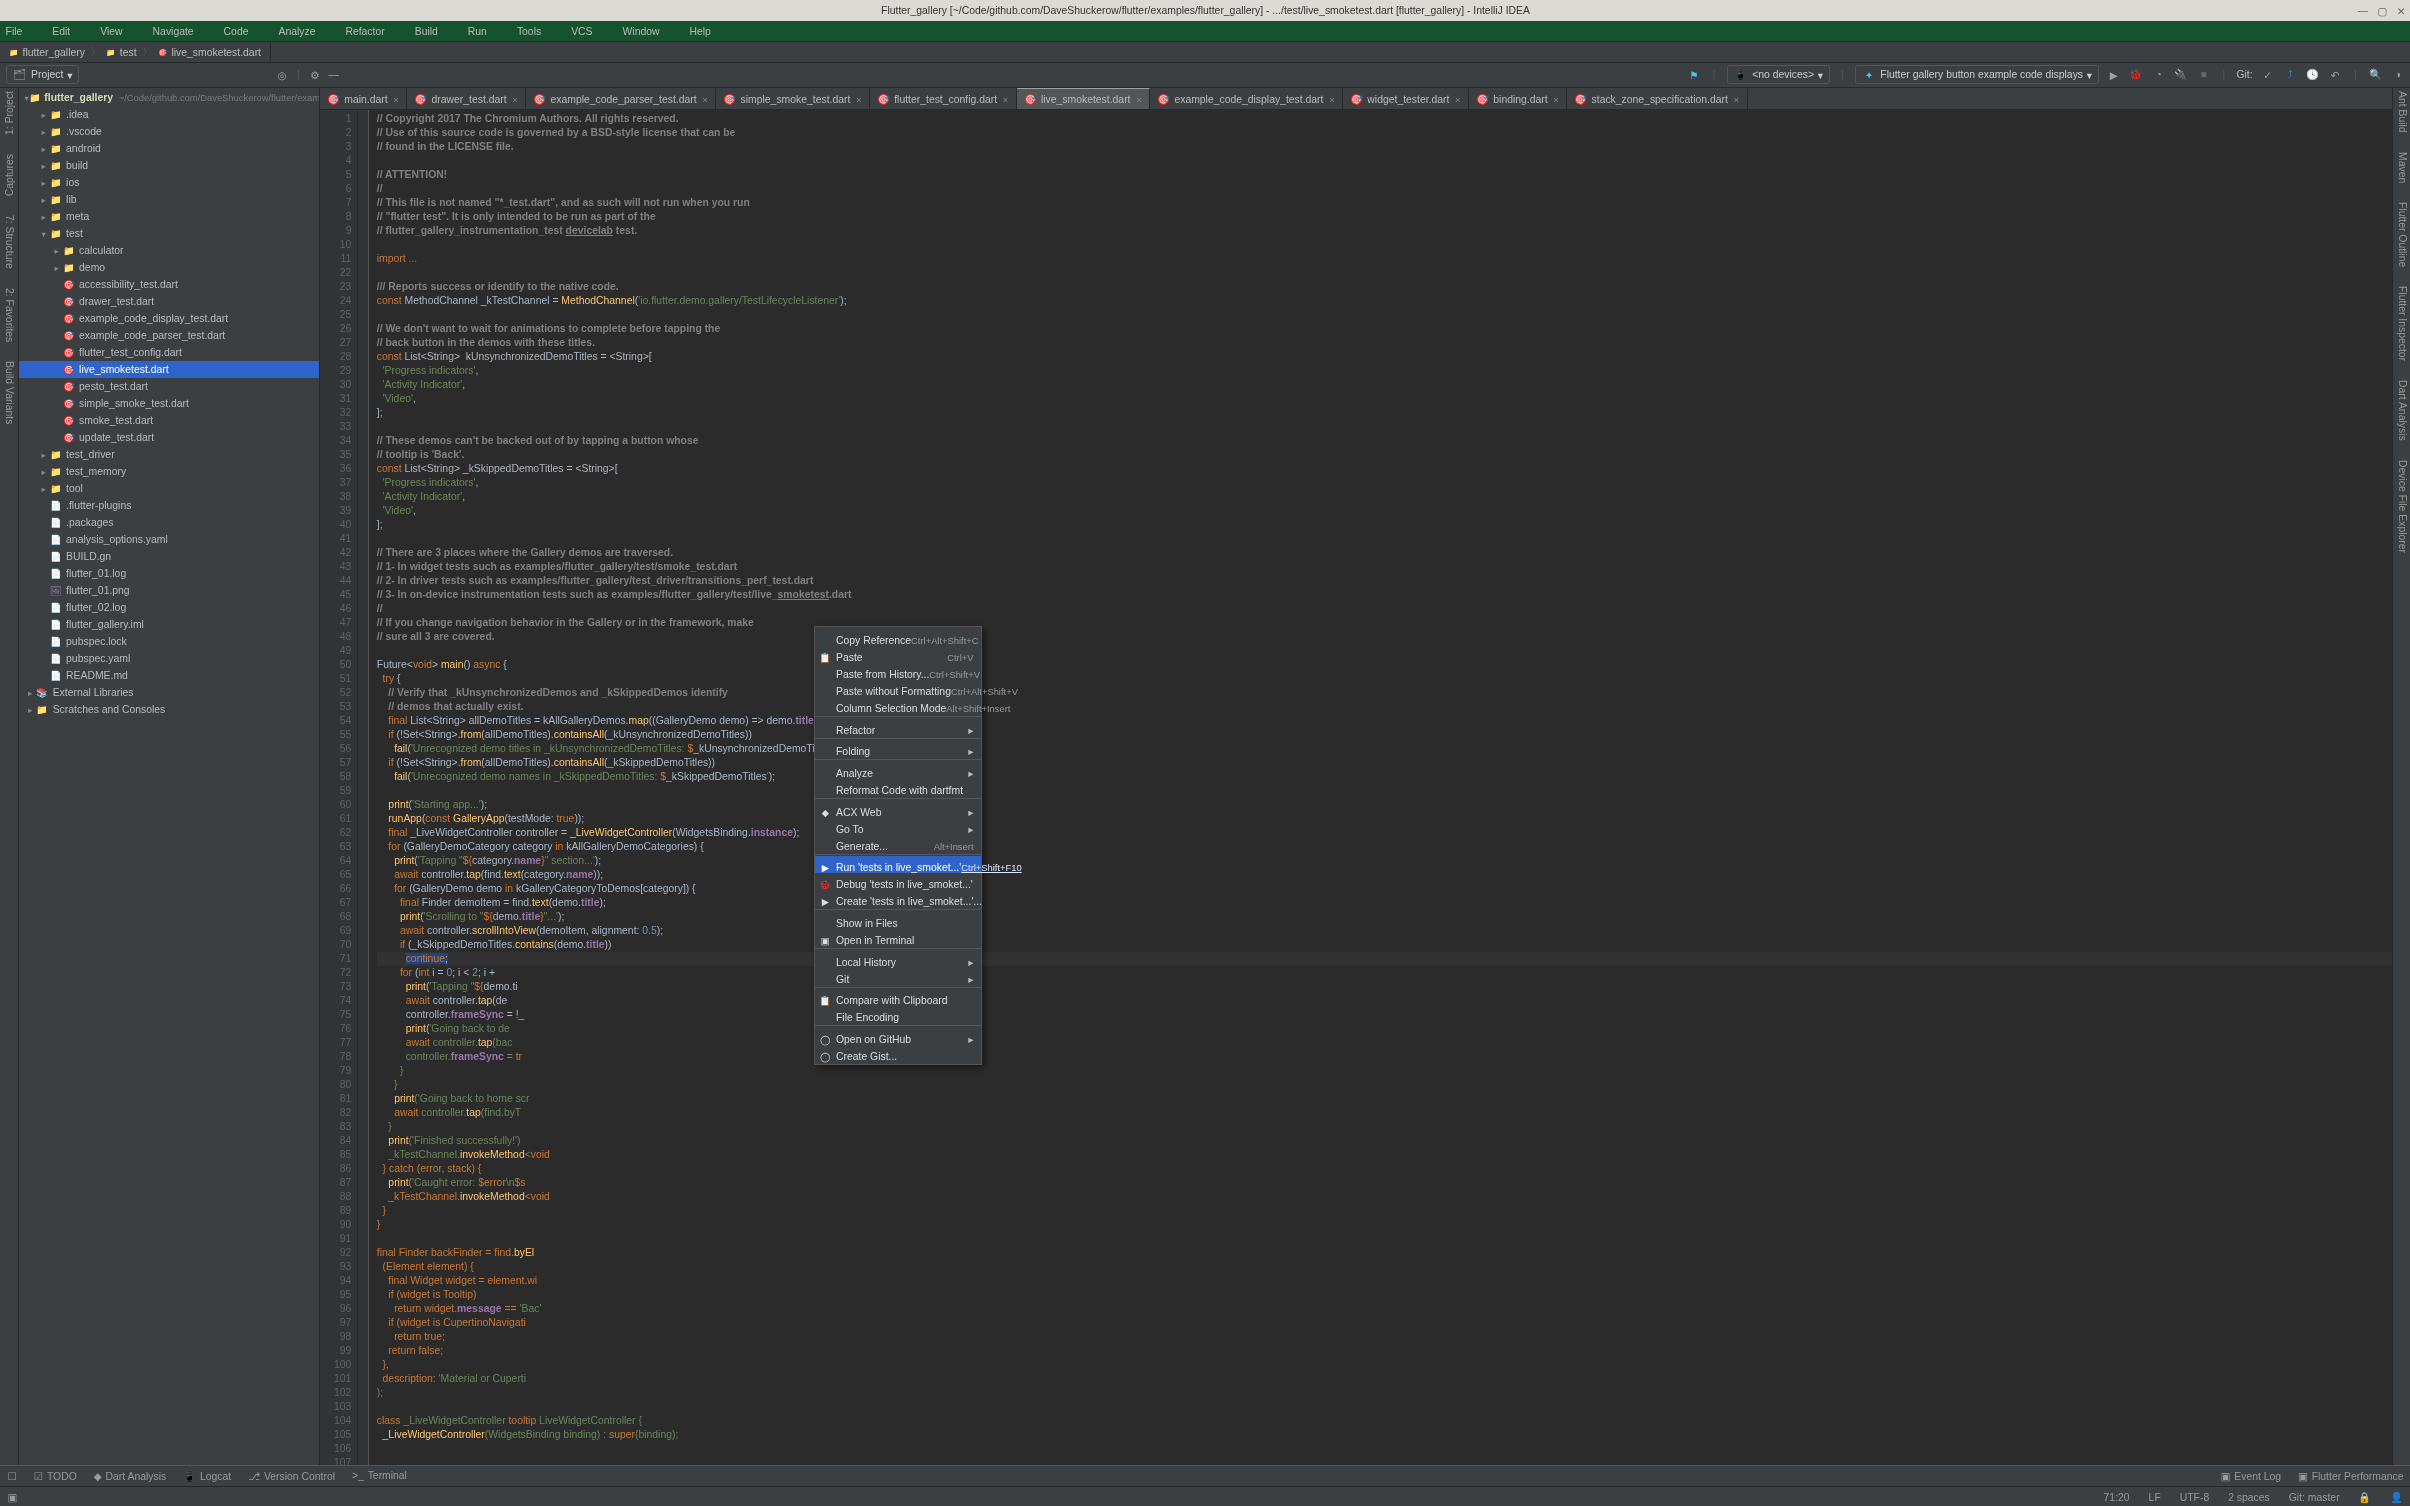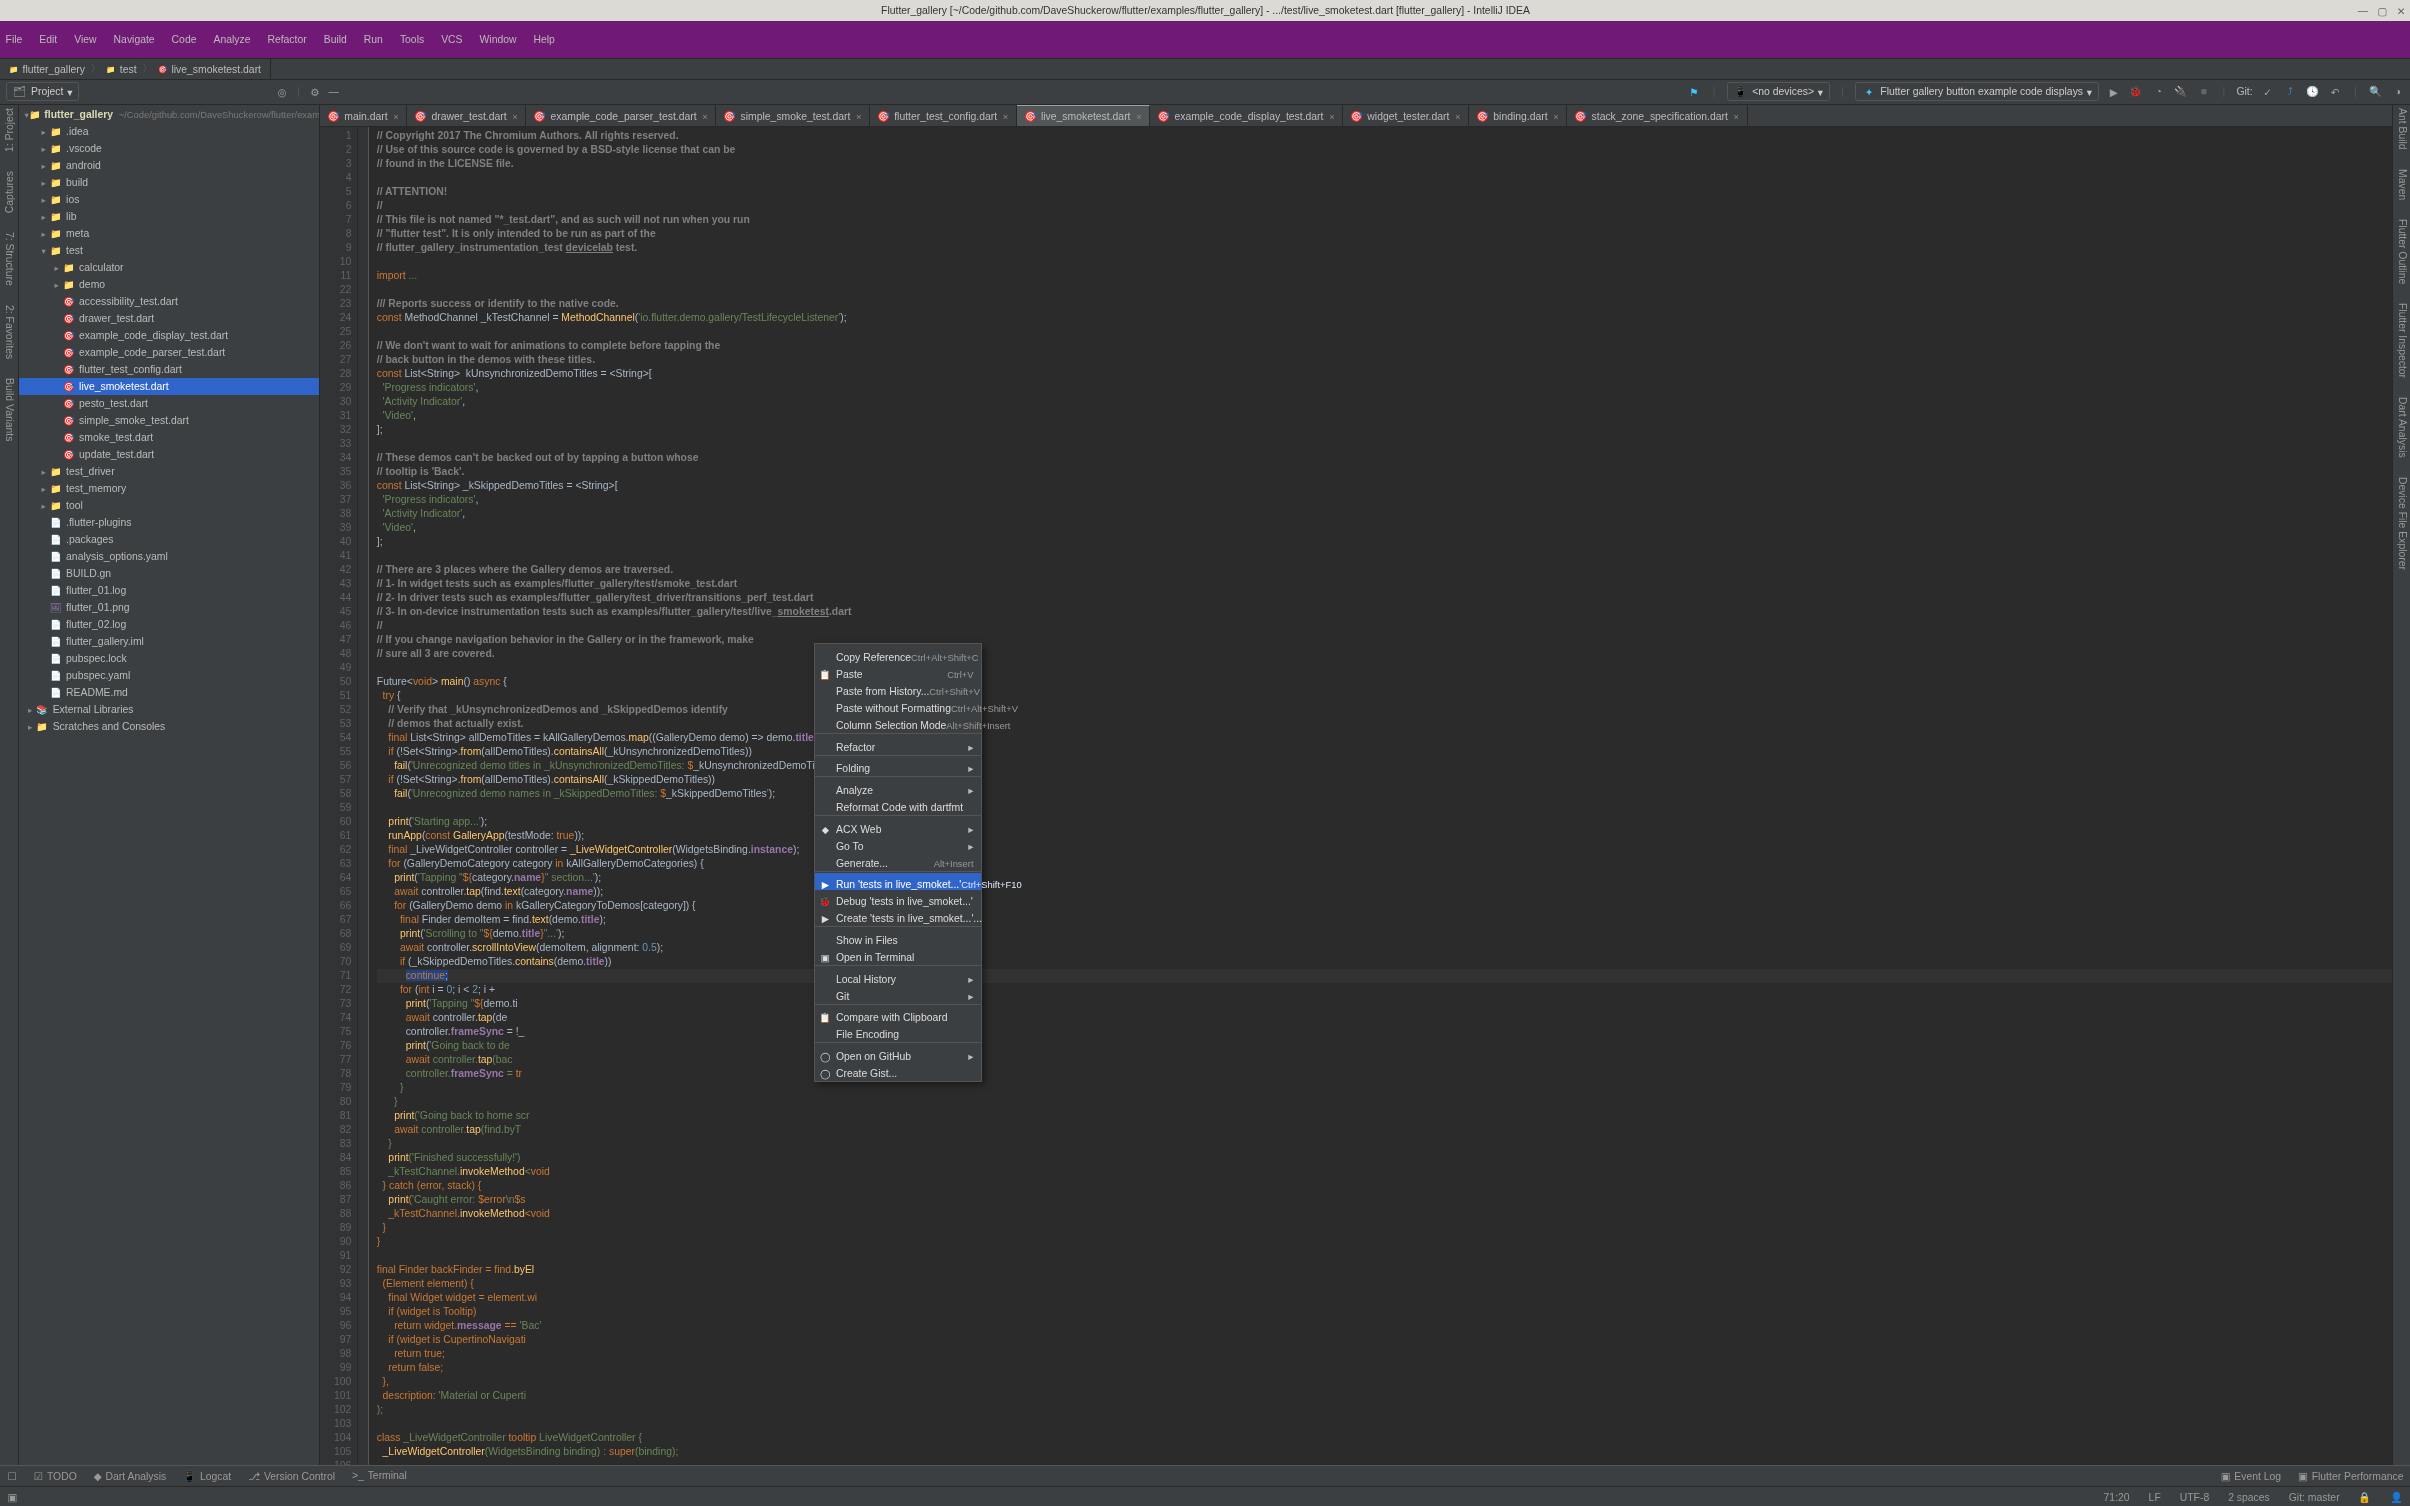--- a/index.html
+++ b/index.html
@@ -1,19 +1,19 @@
 <!DOCTYPE html>
 <html><head>
 <meta charset="utf-8">
 <style>
 * { margin:0; padding:0; box-sizing:border-box; font-family: "Segoe UI", sans-serif; font-size:10.4px; }
 body { background:#2b2b2b; color:#bbbbbb; width:2411px; height:1507px; overflow:hidden; display:flex; flex-direction:column; }
 .title-bar { height:21px; background:#dcdad5; color:#333; display:flex; align-items:center; justify-content:center; position:relative; }
 .title-bar .wc { position:absolute; right:5.6px; display:flex; gap:9.4px; font-size:11.3px; color:#666; }
-.menu-bar { height:38px; background:#701a75; display:flex; align-items:center; padding:0 5.6px; gap:17px; color:#bbb; border-bottom:0.9px solid #282828; }
+.menu-bar { height:21px; background:#14532d; display:flex; align-items:center; padding:0 5.6px; gap:30px; color:#bbb; border-bottom:0.9px solid #282828; }
 .menu-bar span { cursor:pointer; }
 .nav-bar { height:21px; background:#3c3f41; display:flex; align-items:center; border-bottom:0.9px solid #282828; }
 .nav-tab { display:flex; align-items:center; gap:3.8px; padding:0 9.4px; height:100%; border-right:0.9px solid #282828; color:#bbb; }
 .nav-tab .ic { color:#4e8ec6; font-size:7.5px; }
 .nav-tab .sep { color:#666; margin:0 1.9px; }
 .toolbar { height:24.5px; background:#3c3f41; border-bottom:0.9px solid #282828; display:flex; align-items:center; padding:0 5.6px; gap:3.8px; }
 .toolbar .proj { display:flex; align-items:center; gap:5.6px; }
 .toolbar .sep { color:#555; margin:0 3.8px; }
 .toolbar .combo { background:#3c3f41; border:0.9px solid #555; padding:0.9px 5.6px; border-radius:2.8px; color:#ccc; display:inline-flex; align-items:center; gap:3.8px; }
 .toolbar .right { margin-left:auto; display:flex; align-items:center; gap:7.5px; }
@@ -53,21 +53,21 @@
 .c-str { color:#6a8759; }
 .c-cmt { color:#808080;font-weight:bold; }
 .c-func { color:#ffc66d; }
 .c-num { color:#6897bb; }
 .c-field { color:#9876aa;font-weight:bold; }
 .ctx-menu { position:absolute; left:494px; top:516px; width:168px; background:#3c3f41; border:0.9px solid #555; box-shadow:2.8px 2.8px 7.5px rgba(0,0,0,.5); z-index:100; padding:1.9px 0; }
 .ctx-item { display:flex; align-items:flex-end; height:17px; padding:0 7.5px 0 21px; color:#ddd; position:relative; white-space:nowrap; }
 .ctx-item.sep { height:0.9px; background:#555; margin:1.9px 0; padding:0; }
 .ctx-item.selected { background:#2f65ca; color:#fff; }
 .ctx-item .short { margin-left:auto; color:#999; font-size:9.4px; }
-.ctx-item.selected .short { color:#e0e8ff; }
+.ctx-item.selected .short { color:#e0e8ff;text-decoration:underline; }
 .ctx-item .sub { margin-left:auto; color:#bbb; }
 .ctx-item .mic { position:absolute; left:3.8px; width:13px; text-align:center; font-size:9.4px; }
 .status-bar { height:21px; background:#3c3f41; border-top:0.9px solid #282828; display:flex; align-items:center; padding:0 7.5px; gap:15px; color:#999; }
 .status-bar .right { margin-left:auto; display:flex; gap:19px; align-items:center; }
 .bottom-tools { height:21px; background:#3c3f41; border-top:0.9px solid #555; display:flex; align-items:center; padding:0 7.5px; gap:17px; color:#999; }
 .bottom-tools .right { margin-left:auto; display:flex; gap:17px; }
 .green { color:#499c54; }
 .bug { color:#c75450; }
 .highlight-selection { background:#214283; }
 .caret-line { background:#323232; display:inline-block; width:100%; }

